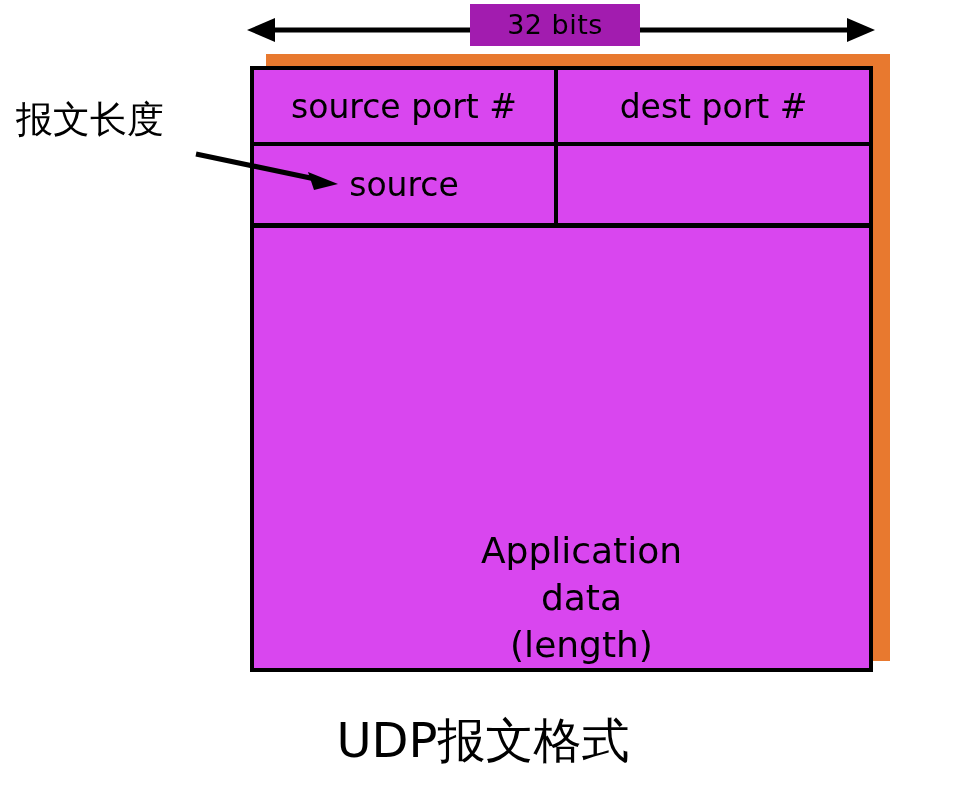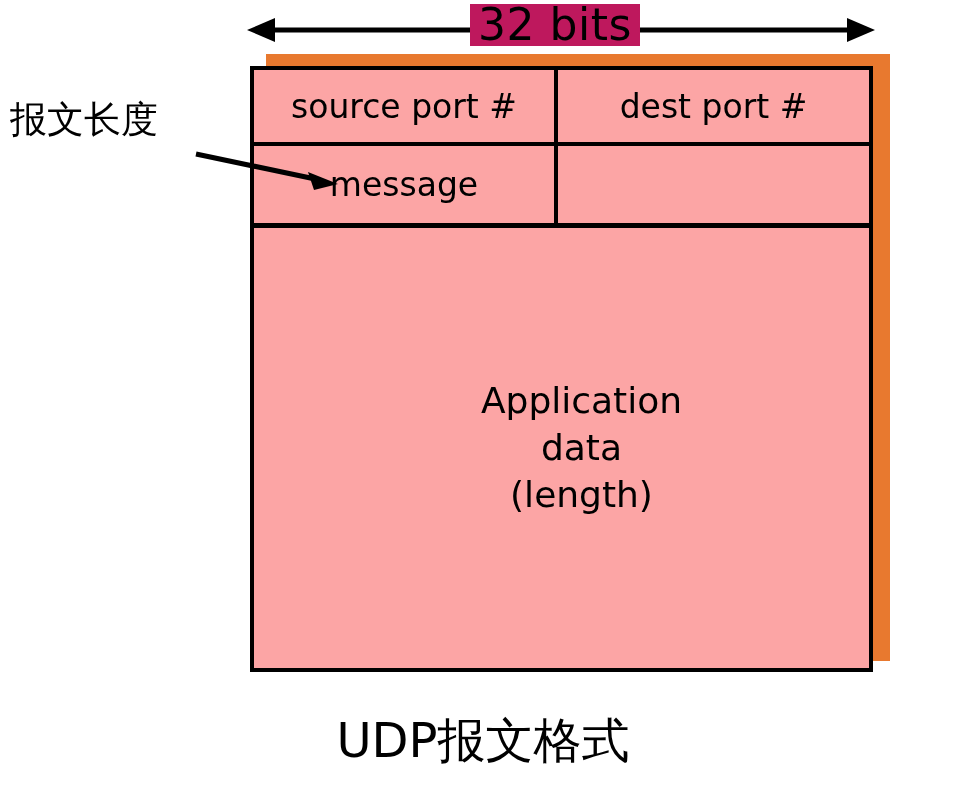--- a/index.html
+++ b/index.html
@@ -31,25 +31,25 @@
     top: 8px;
     width: 632px;
     height: 46px;
   }
   .width-label {
     position: absolute;
     left: 470px;
     top: 4px;
     width: 170px;
     text-align: center;
-    font-size: 44px;
+    font-size: 27px;
     line-height: 42px;
     letter-spacing: 0.5px;
     color: #000000;
-    background: #be185d;
+    background: #a21caf;
     font-family: "DejaVu Sans", "Liberation Sans", sans-serif;
   }
 
   
   .shadow-band-top {
     position: absolute;
     left: 266px;
     top: 54px;
     width: 624px;
     height: 12px;
@@ -66,21 +66,21 @@
 
   
   .segment-box {
     position: absolute;
     left: 250px;
     top: 66px;
     width: 623px;
     height: 606px;
     box-sizing: border-box;
     border: 4px solid #000000;
-    background: #fca5a5;
+    background: #d946ef;
   }
 
   .header-rows {
     position: absolute;
     left: 0;
     top: 0;
     width: 100%;
     height: 153px;
   }
   .header-row {
@@ -117,21 +117,21 @@
     border-radius: 29px;
   }
 
   .payload-area {
     position: absolute;
     left: 0;
     top: 157px;
     right: 0;
     bottom: 0;
     display: flex;
-    align-items: center;
+    align-items: flex-end;
     justify-content: center;
     padding-left: 40px;
   }
   .payload-text {
     text-align: center;
     font-size: 36px;
     line-height: 47px;
     color: #000000;
   }
   .payload-line {
@@ -143,21 +143,21 @@
   .annotation {
     position: absolute;
     left: 6px;
     top: 92px;
     width: 215px;
     font-size: 37px;
     line-height: 56px;
     color: #000000;
     font-family: "DejaVu Sans", "Liberation Sans", sans-serif;
   }
-  .annotation-line-1 { display: block; text-align: left; padding-left: 4px; }
+  .annotation-line-1 { display: block; text-align: left; padding-left: 4px; margin-left: 6px; }
   .annotation-line-2 { display: block; text-align: left; padding-left: 22px; }
 
   .pointer-svg {
     position: absolute;
     left: 190px;
     top: 146px;
     width: 160px;
     height: 50px;
   }
 
@@ -192,21 +192,21 @@
   <div class="shadow-band-right"></div>
 
   <div class="segment-box">
 
     <div class="header-rows">
       <div class="header-row row-one">
         <div class="header-cell cell-left">source port #</div>
         <div class="header-cell cell-right">dest port #</div>
       </div>
       <div class="header-row row-two">
-        <div class="header-cell cell-left">message</div>
+        <div class="header-cell cell-left">source</div>
       </div>
     </div>
 
     <div class="payload-area">
       <div class="payload-text">
         <span class="payload-line">Application</span>
         <span class="payload-line">data</span>
         <span class="payload-line">(length)</span>
       </div>
     </div>

